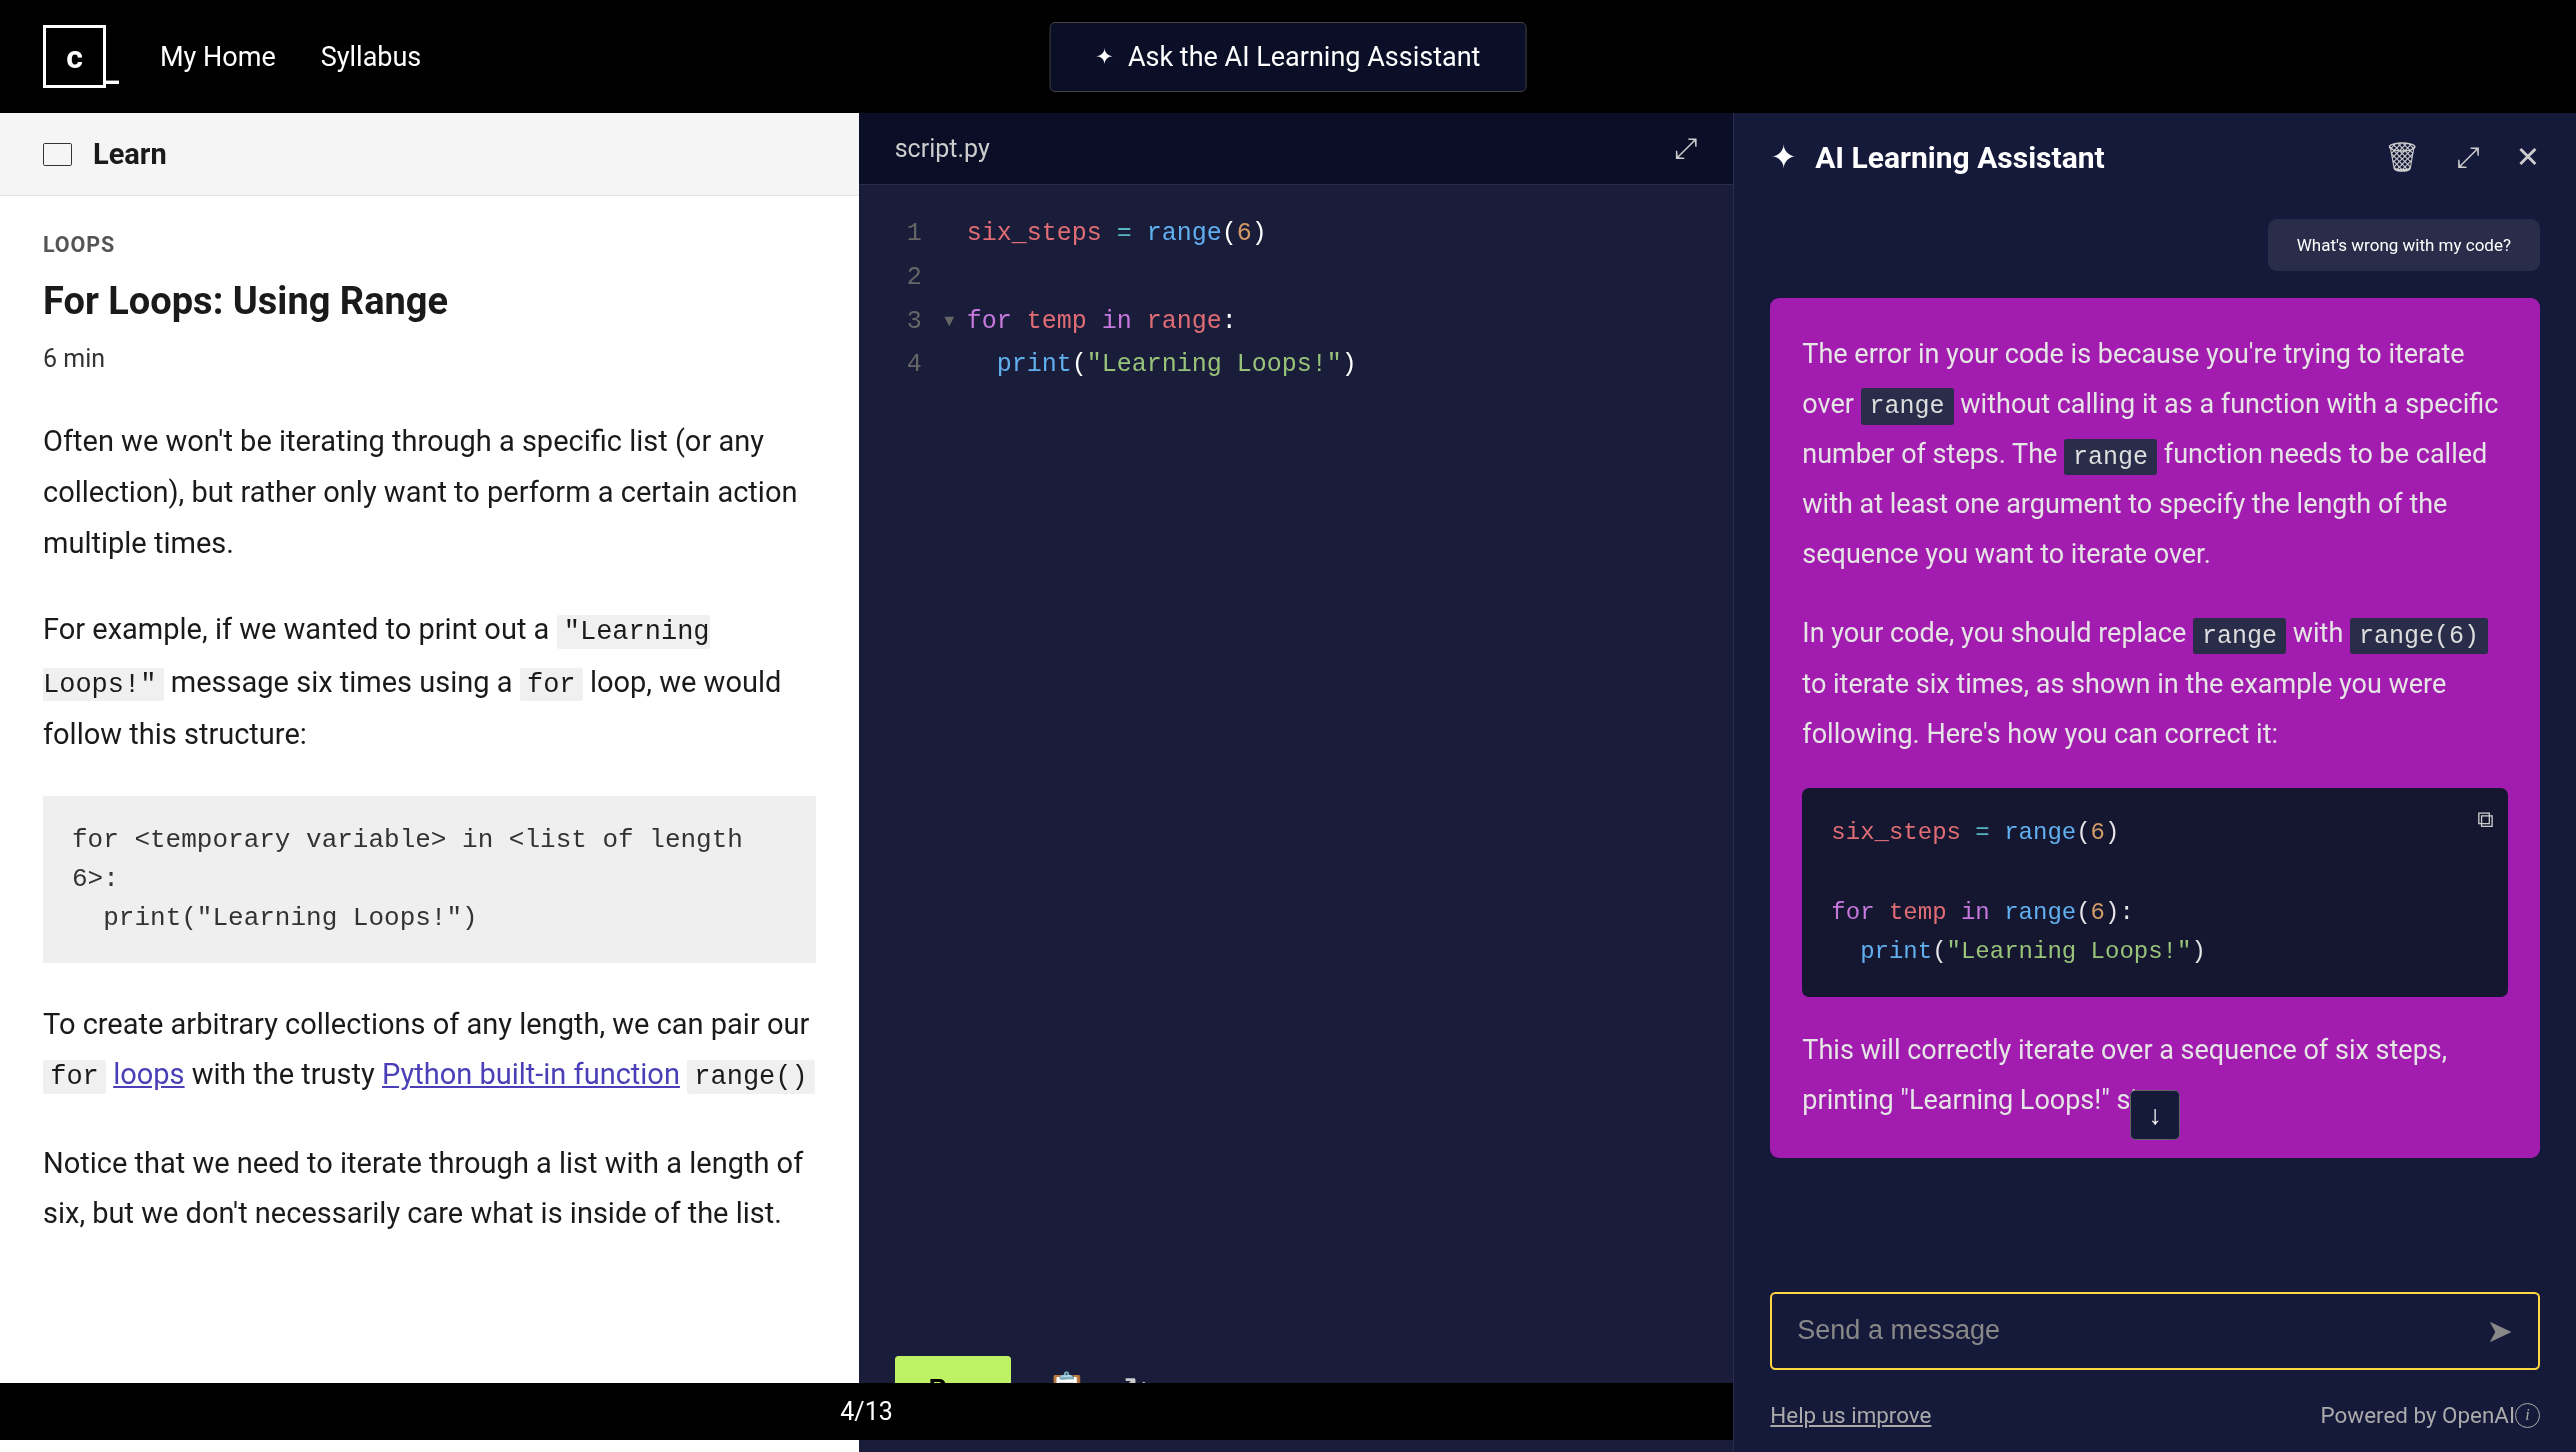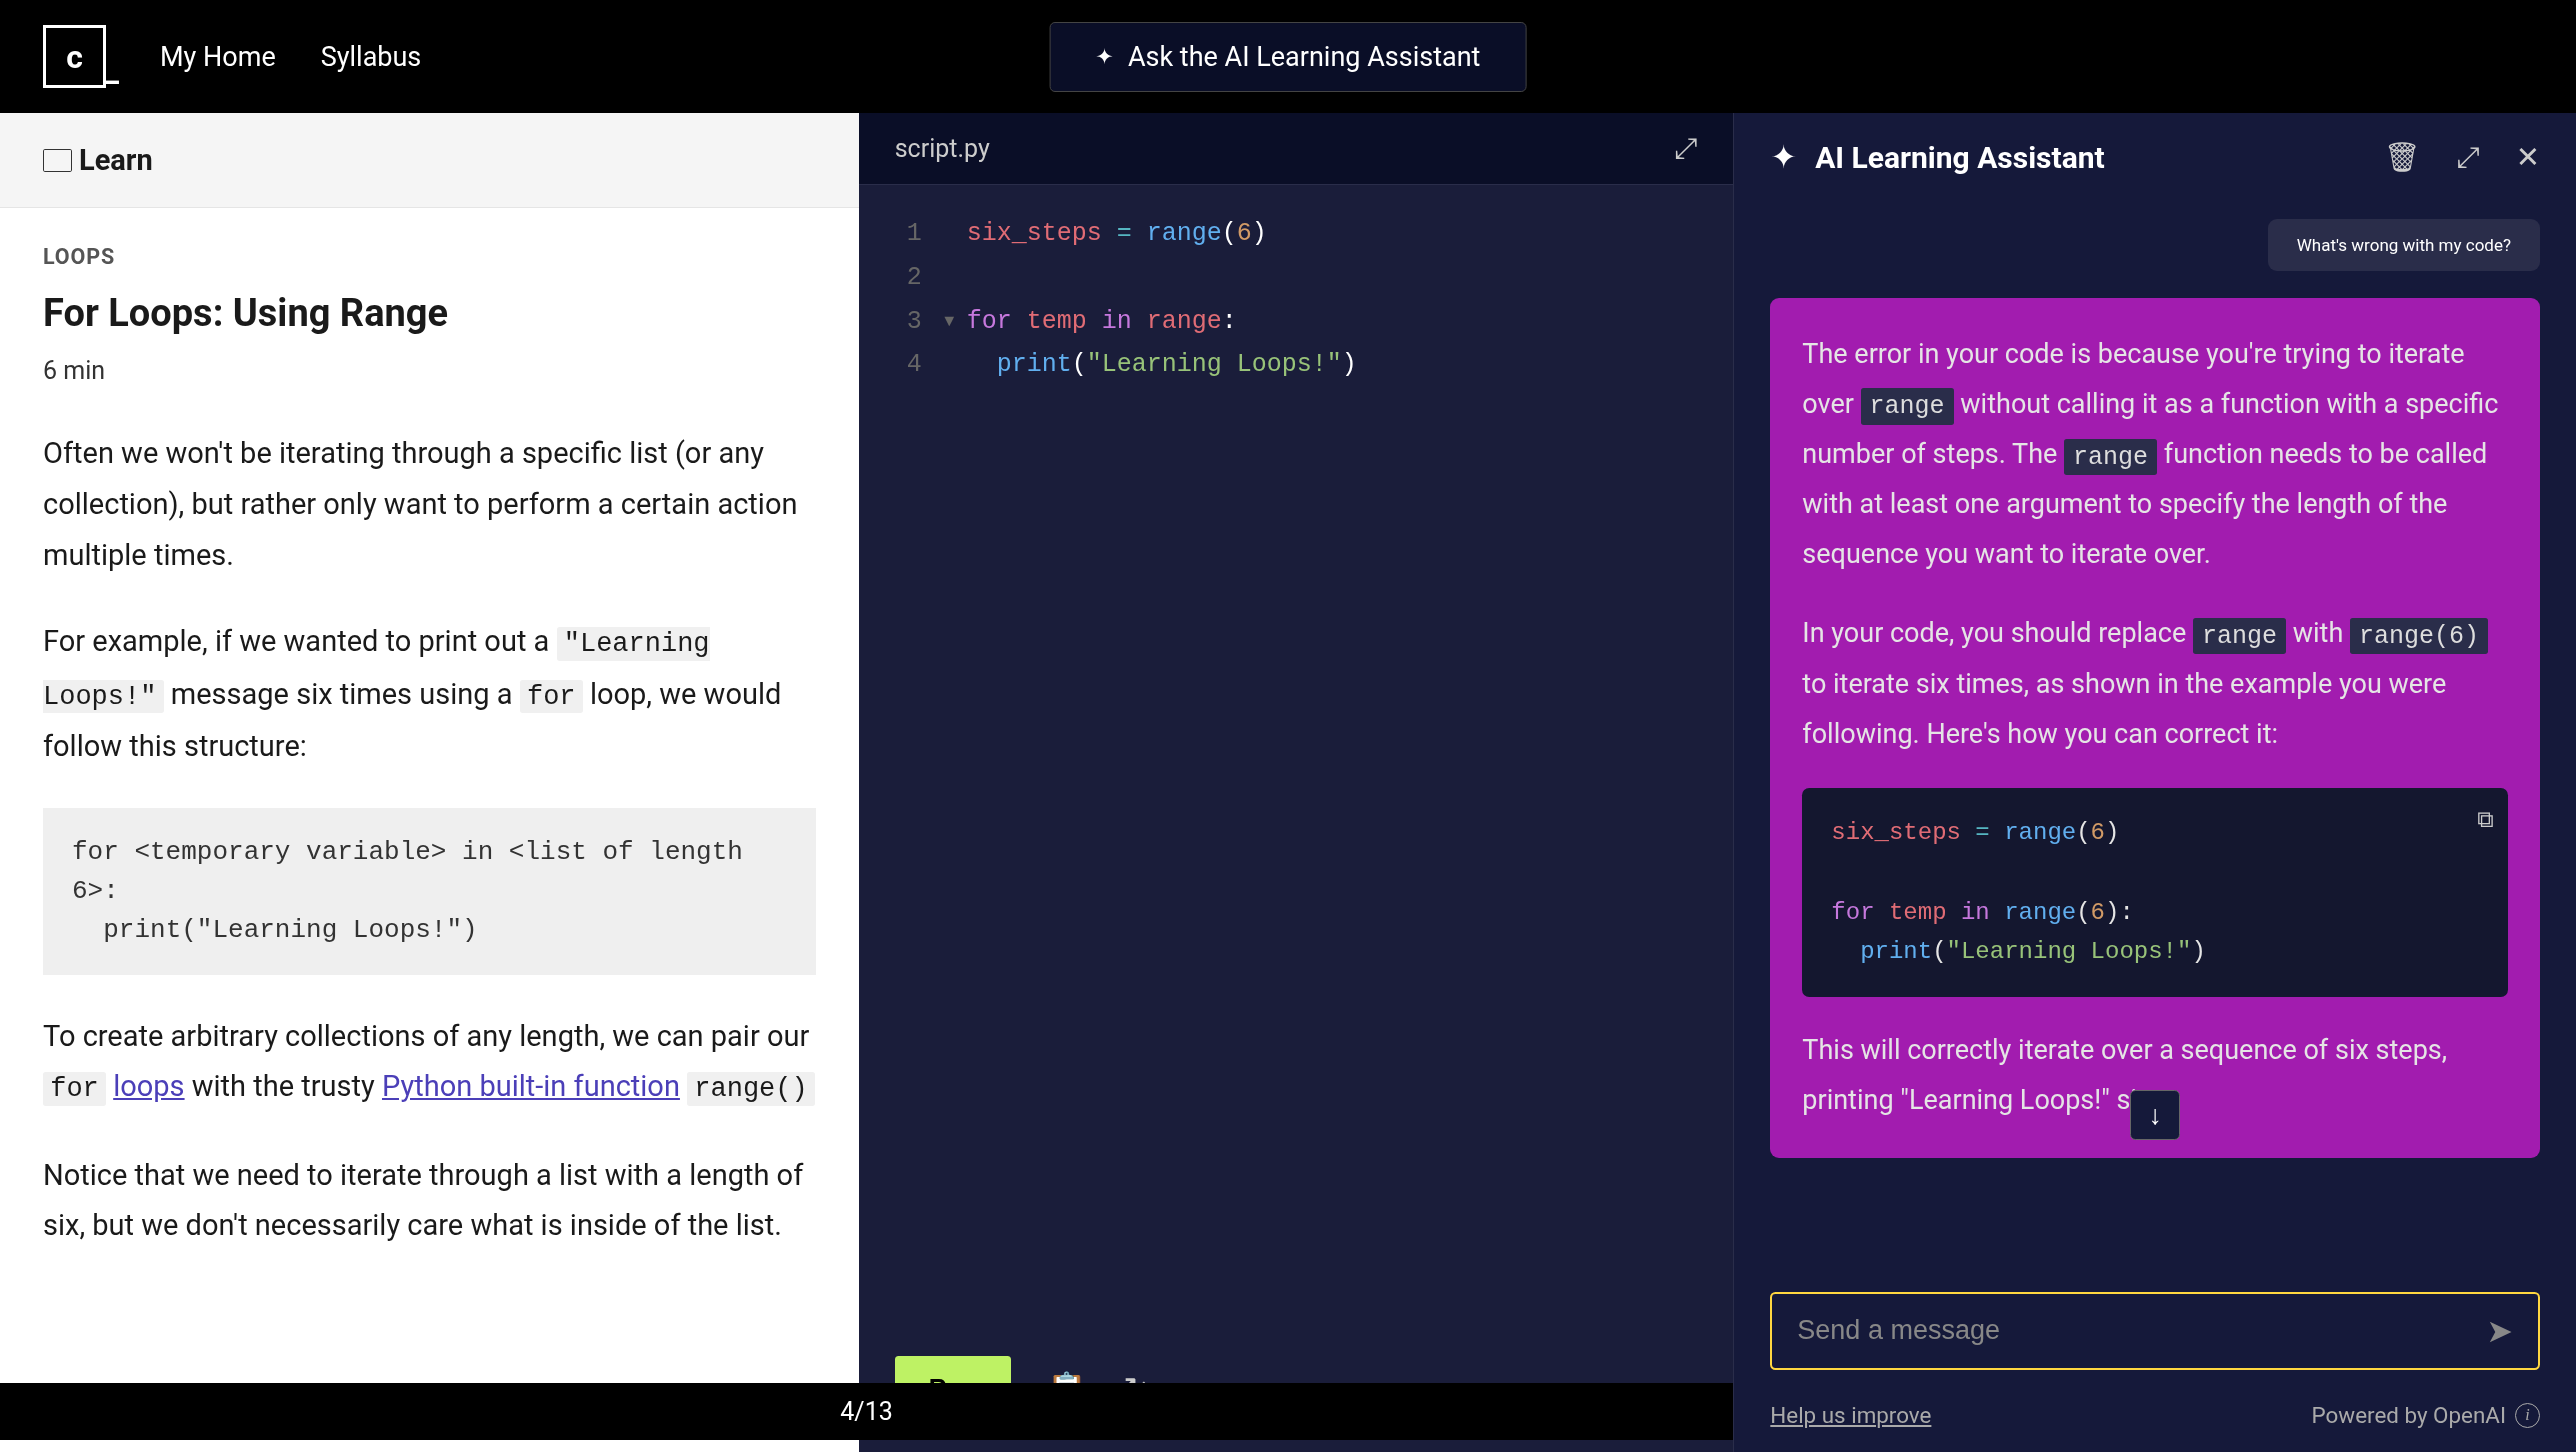--- a/index.html
+++ b/index.html
@@ -5,21 +5,21 @@
 *{margin:0;padding:0;box-sizing:border-box}
 body{font-family:-apple-system,BlinkMacSystemFont,"Segoe UI",Roboto,sans-serif;background:#0a0e27;color:#fff;width:2576px;height:1453px;overflow:hidden}
 .top-header{height:113px;background:#000;display:flex;align-items:center;padding:0 43px;position:relative}
 .logo{width:63px;height:63px;border:3.6px solid #fff;display:flex;align-items:center;justify-content:center;font-size:32px;font-weight:700;margin-right:54px;position:relative}
 .logo::after{content:"_";position:absolute;bottom:-3.6px;right:-16px;font-size:32px}
 .nav-link{color:#fff;font-size:27px;margin-right:45px;cursor:pointer}
 .ask-btn{position:absolute;left:50%;transform:translateX(-50%);background:#0a0e27;border:0.9px solid #444;padding:18px 45px;border-radius:5.4px;color:#fff;font-size:27px;display:flex;align-items:center;gap:14.3px;cursor:pointer}
 .sparkle{font-size:21.5px}
 .main-content{display:flex;height:calc(100% - 113px)}
 .lesson-panel{width:859px;display:flex;flex-direction:column;background:#fff;color:#1a1a1a}
-.learn-bar{background:#f5f5f5;padding:30px 43px;display:flex;align-items:center;gap:7px;border-bottom:0.9px solid #e5e5e5}
+.learn-bar{background:#f5f5f5;padding:24px 43px;display:flex;align-items:center;gap:21px;border-bottom:0.9px solid #e5e5e5}
 .learn-icon{width:29px;height:23px;border:1.8px solid #333;border-radius:1.8px}
 .learn-text{font-size:29px;font-weight:700}
 .lesson-body{padding:36px 43px;overflow:hidden;flex:1}
 .category{font-size:21.5px;font-weight:700;color:#555;letter-spacing:0.9px;margin-bottom:21.5px}
 .lesson-title{font-size:38px;font-weight:700;margin-bottom:21.5px}
 .duration{font-size:25px;color:#333;margin-bottom:43px}
 .para{font-size:29px;line-height:1.75;margin-bottom:36px;color:#1a1a1a}
 .inline-code{font-family:"Courier New",monospace;background:#f0f0f0;padding:1.8px 7.2px;border-radius:2.7px;font-size:27px}
 .code-block{background:#efefef;padding:25px 29px;font-family:"Courier New",monospace;font-size:26px;line-height:1.5;margin-bottom:36px;white-space:pre-wrap;color:#333}
 .link{color:#4b3fb8;text-decoration:underline}
@@ -54,21 +54,21 @@
 .ai-code-block{background:#14172f;padding:25px 29px;border-radius:7.2px;font-family:"Courier New",monospace;font-size:24px;line-height:1.65;margin-bottom:29px;position:relative;white-space:pre}
 .copy-btn{position:absolute;top:14.3px;right:14.3px;color:#ccc;font-size:23px;cursor:pointer}
 .scroll-down{position:absolute;bottom:134px;left:50%;transform:translateX(-50%);width:50px;height:50px;border:1.8px solid #666;background:#15193a;border-radius:5.4px;display:flex;align-items:center;justify-content:center;font-size:27px;cursor:pointer;z-index:5}
 .input-area{padding:18px 36px}
 .msg-input-wrap{border:2.7px solid #ffd740;border-radius:5.4px;padding:18px 25px;display:flex;align-items:center;background:transparent}
 .msg-input{flex:1;background:transparent;border:none;color:#fff;font-size:27px;outline:none}
 .msg-input::placeholder{color:#888}
 .send-btn{color:#888;font-size:32px;cursor:pointer}
 .assistant-footer{padding:14.3px 36px 25px;display:flex;justify-content:space-between;align-items:center;font-size:22.4px;color:#aaa}
 .help-link{text-decoration:underline;cursor:pointer}
-.powered{display:flex;align-items:center;gap:9px}
+.powered{display:flex;align-items:center;}
 .info-icon{width:25px;height:25px;border:1.8px solid #aaa;border-radius:50%;display:inline-flex;align-items:center;justify-content:center;font-size:16px;font-style:italic;font-family:serif}
 .cut-para{font-size:27px;line-height:1.85;color:#e5e5e5}
 </style>
 </head>
 <body>
 
 <div class="top-header">
   <div class="logo">c</div>
   <div class="nav-link">My Home</div>
   <div class="nav-link">Syllabus</div>

